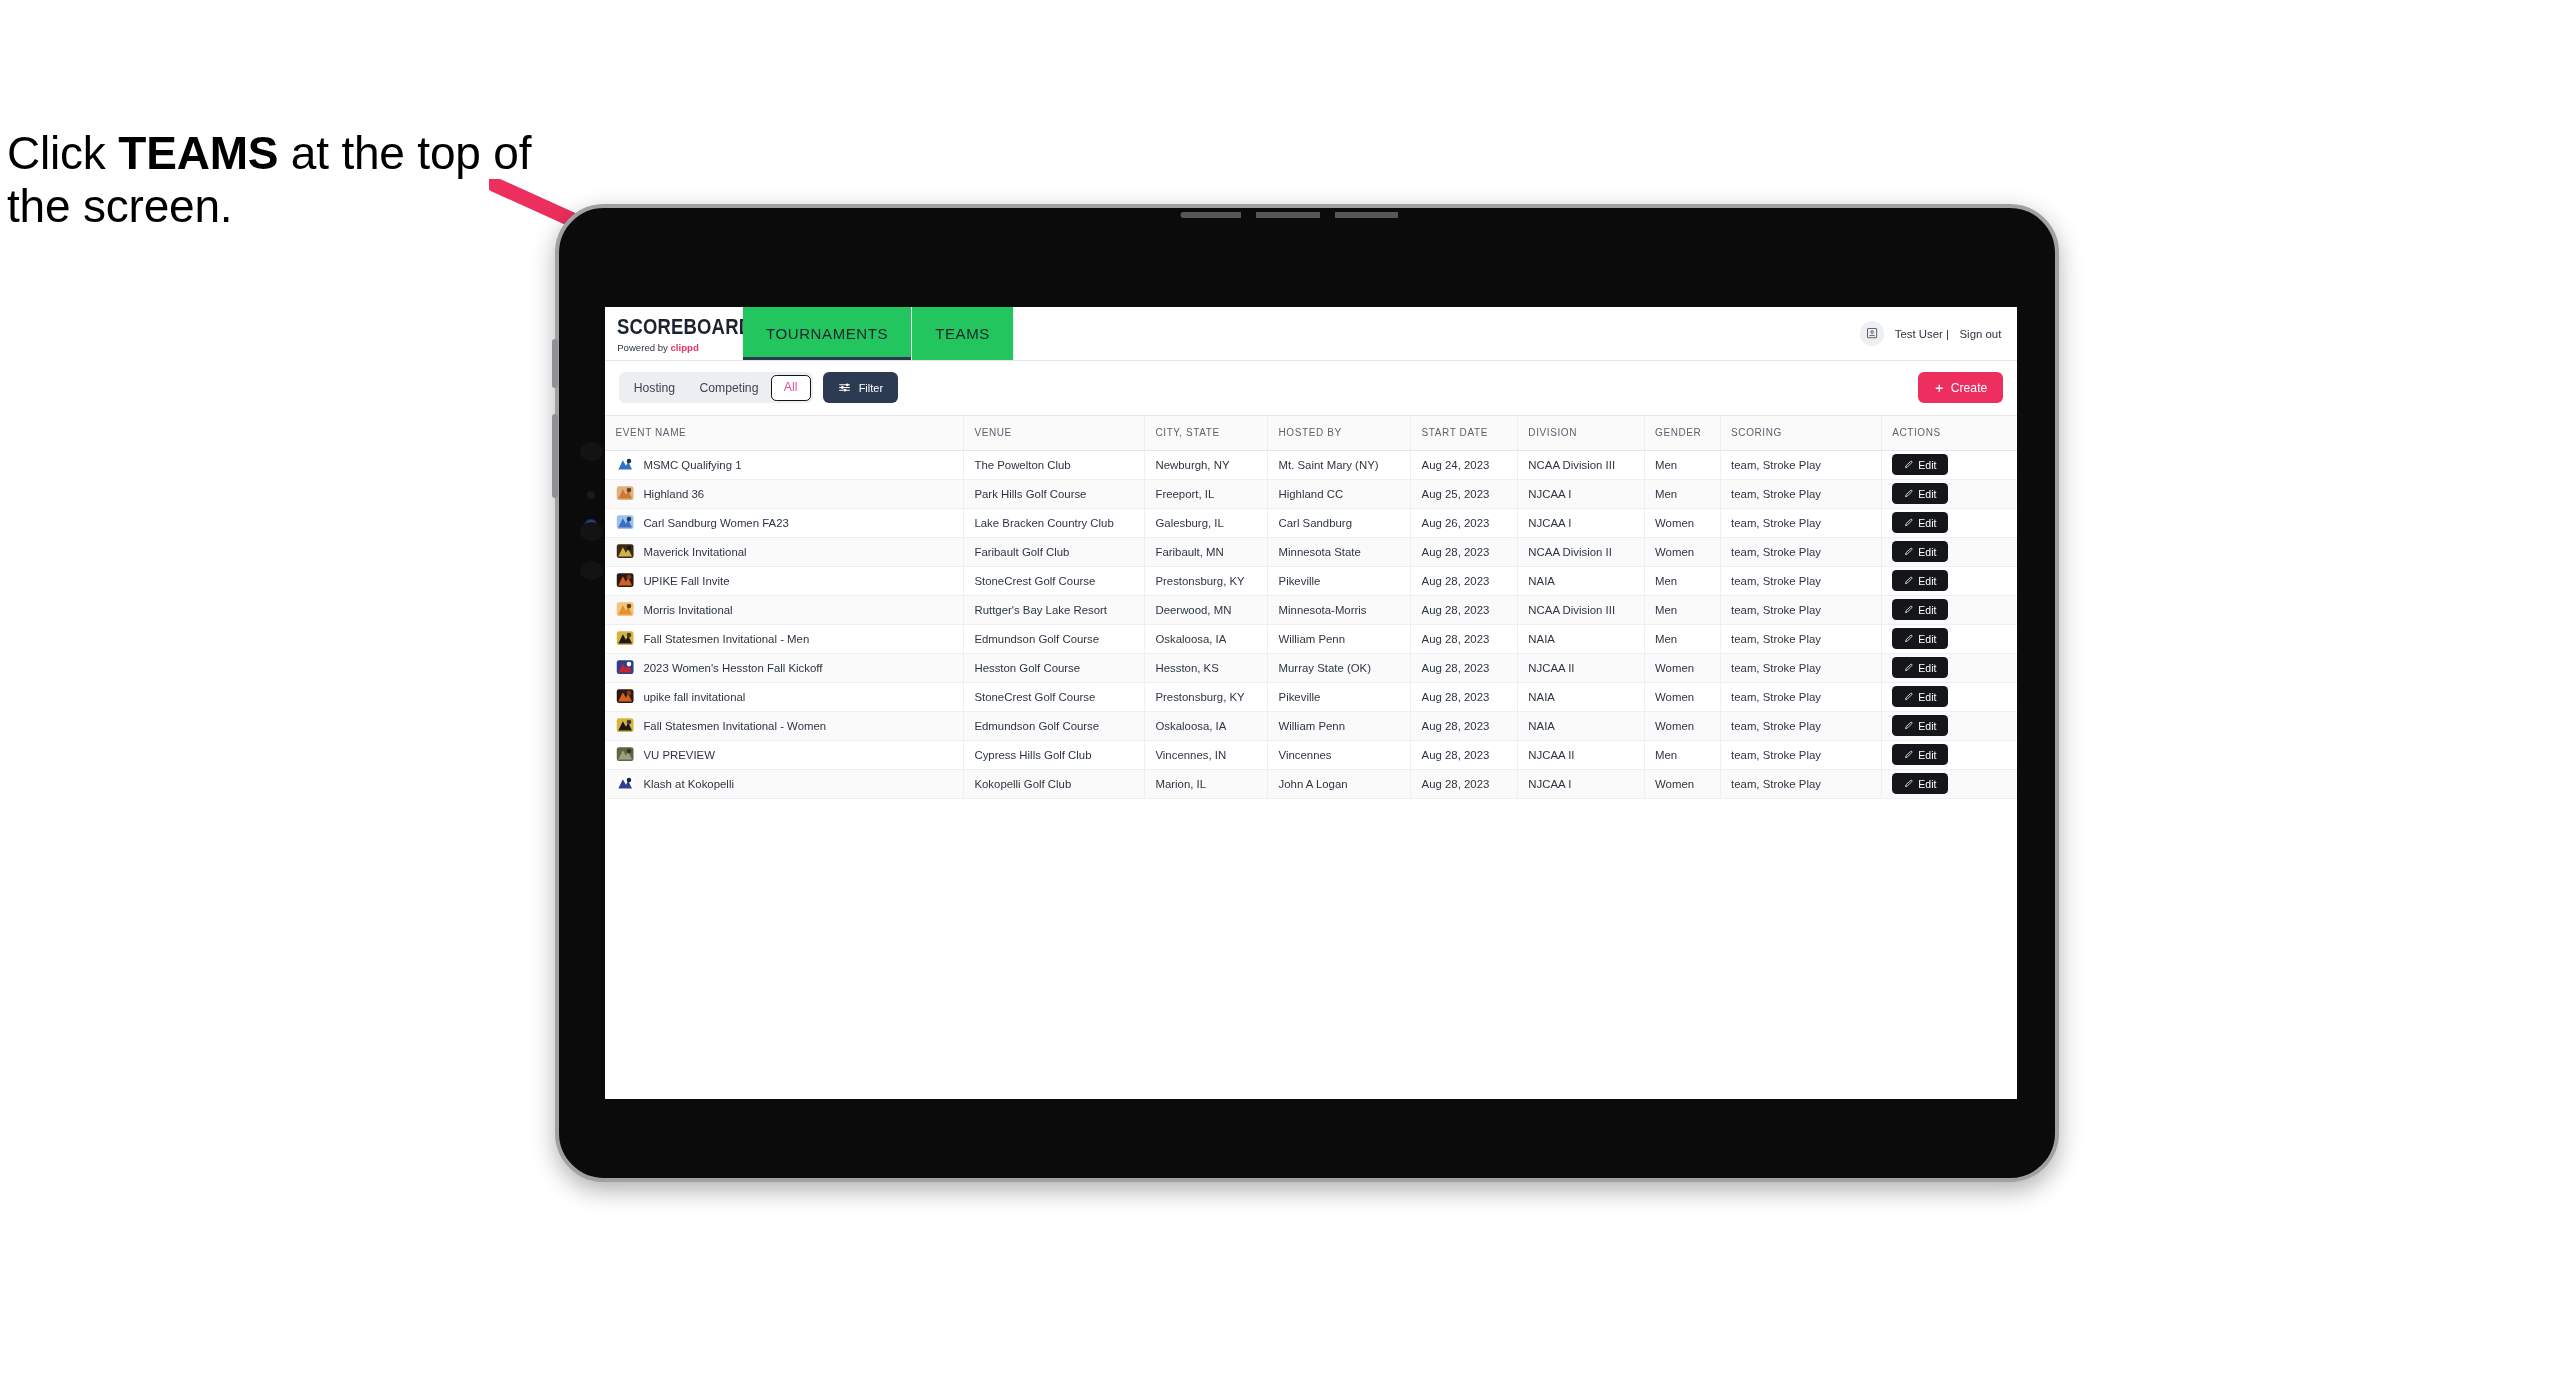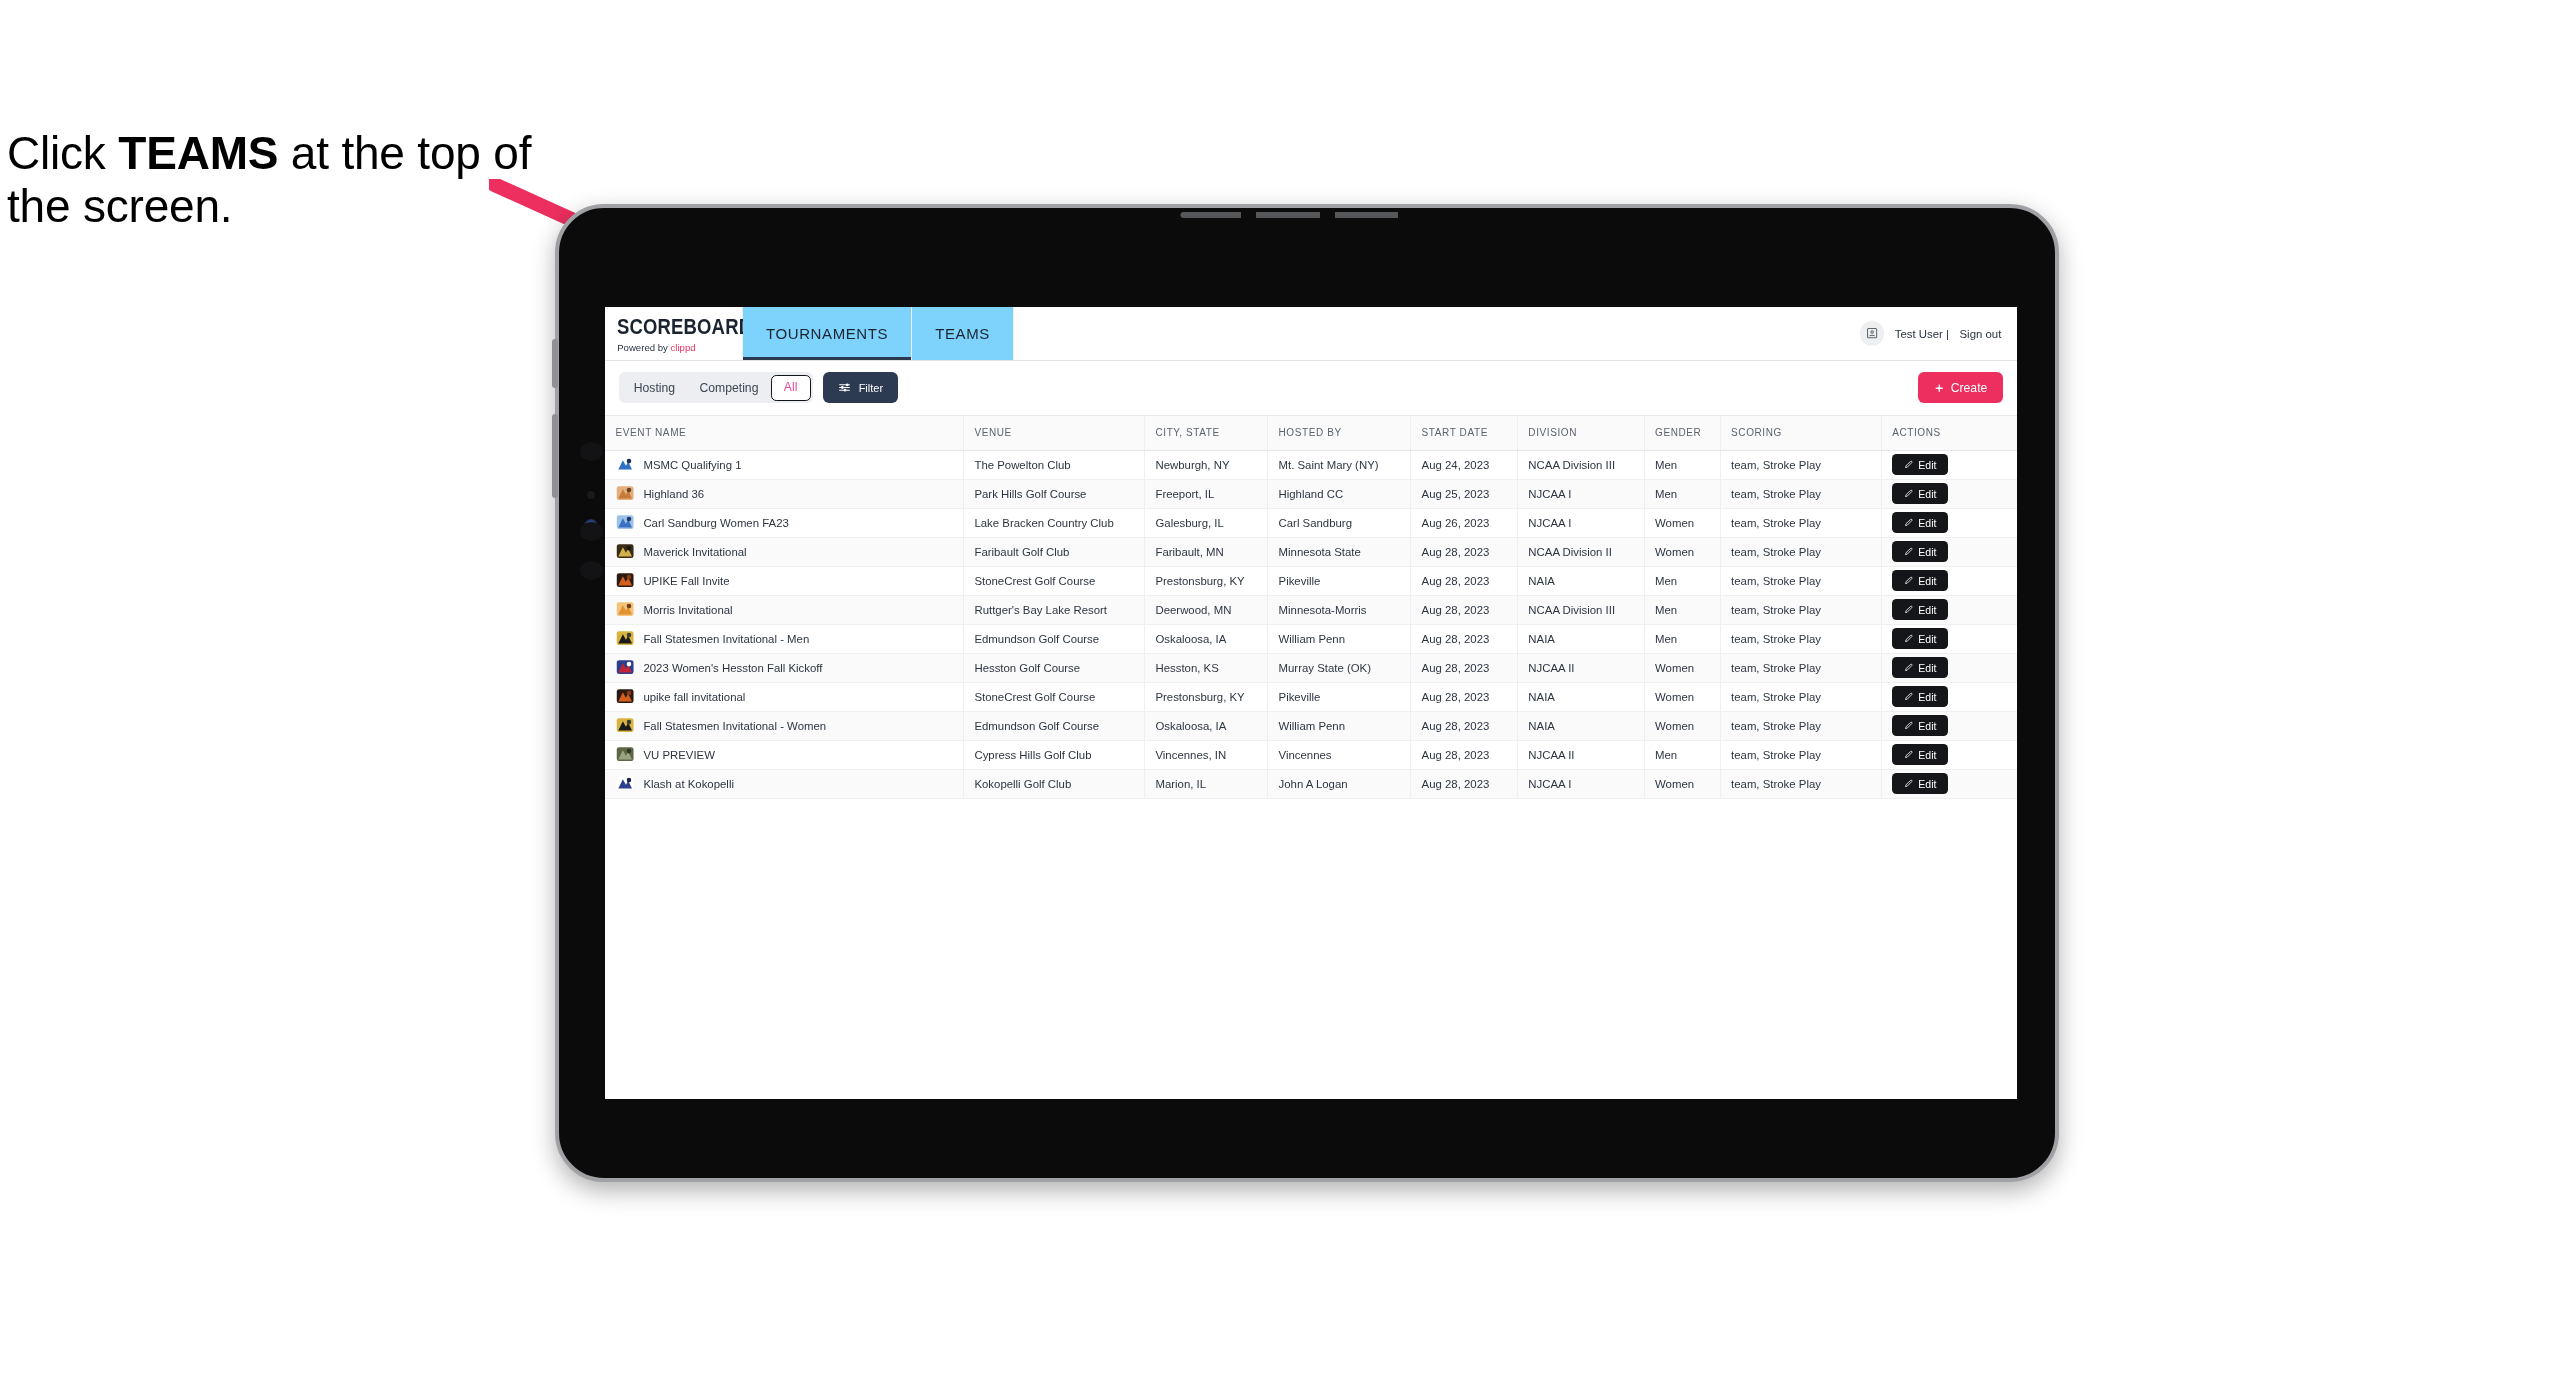--- a/index.html
+++ b/index.html
@@ -94,28 +94,28 @@
     display: flex; flex-direction: column; justify-content: center;
     padding-left: 12.2px;
     border-right: 0.9px solid #eceef0;
   }
   .logo-word {
     font-size: 22px; font-weight: bold; color: #1b2330;
     letter-spacing: 0.2px; transform: scaleX(0.84); transform-origin: left center;
     font-family: "Liberation Sans Narrow", "Liberation Sans", sans-serif;
   }
   .logo-sub { font-size: 9.6px; color: #2b3443; margin-top: 2.6px; white-space: nowrap; }
-  .logo-sub .brand { color: #ec2f62; font-weight: normal; }
+  .logo-sub .brand { color: #ec2f62; font-weight: bold; }
 
   .tabs { display: flex; align-items: stretch; }
   .tab {
     display: flex; align-items: center; padding: 0 23px;
     font-size: 15px; color: #1c2430; letter-spacing: 0.6px;
     border-right: 0.9px solid #eceef0;
-    position: relative; cursor: pointer; background: #7dd3fc;
+    position: relative; cursor: pointer; background: #22c55e;
   }
   .tab.active::after {
     content: ""; position: absolute; left: 0; right: 0; bottom: 0;
     height: 2.6px; background: #2c3a4f;
   }
 
   .header-right {
     margin-left: auto; display: flex; align-items: center; gap: 10.5px;
     padding-right: 15.7px;
   }

